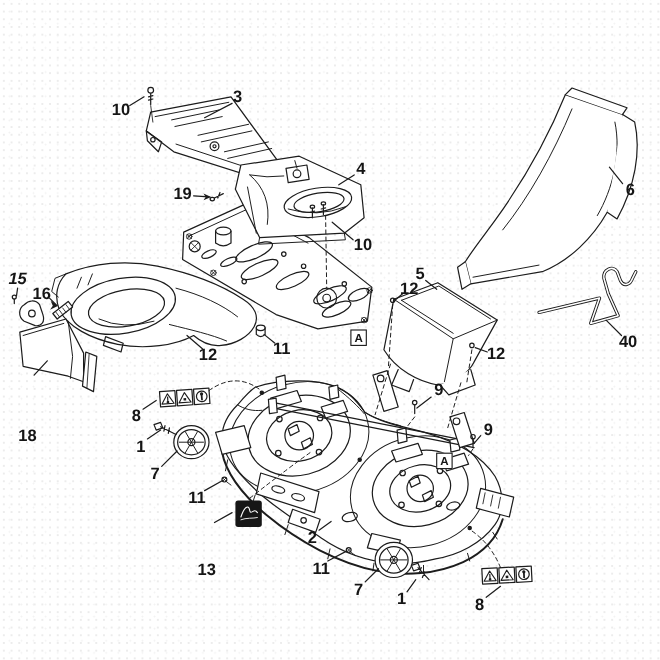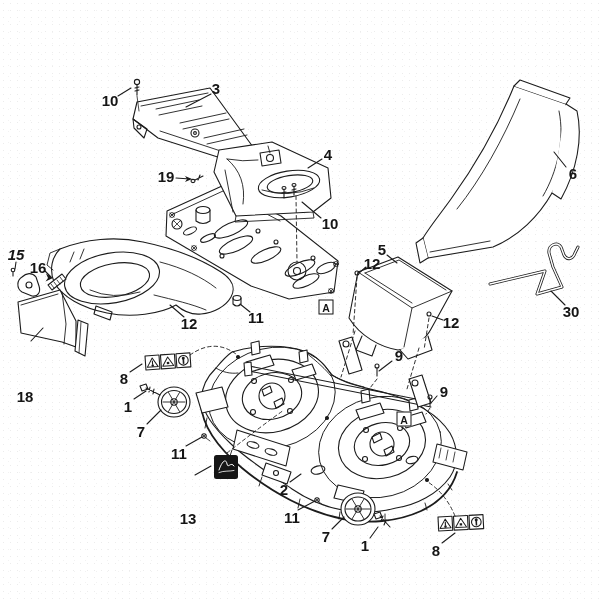--- a/index.html
+++ b/index.html
@@ -361,21 +361,21 @@
       <div class="callout" style="left: 216px; top: 88px;">3</div>
       <div class="callout" style="left: 166px; top: 176px;">19</div>
       <div class="callout" style="left: 328px; top: 154px;">4</div>
       <div class="callout" style="left: 573px; top: 173px;">6</div>
       <div class="callout" style="left: 330px; top: 223px;">10</div>
       <div class="callout" style="left: 382px; top: 249px;">5</div>
       <div class="callout" style="left: 372px; top: 263px;">12</div>
       <div class="callout" style="left: 16px; top: 254px; font-style: italic;">15</div>
       <div class="callout" style="left: 38px; top: 267px; text-align: right;">16</div>
       <div class="callout" style="left: 451px; top: 322px;">12</div>
-      <div class="callout" style="left: 571px; top: 311px;">30</div>
+      <div class="callout" style="left: 571px; top: 311px;">40</div>
       <div class="callout" style="left: 189px; top: 323px;">12</div>
       <div class="callout" style="left: 256px; top: 317px;">11</div>
       <div class="callout" style="left: 25px; top: 348px; margin-top: 48px;">18</div>
       <div class="callout" style="left: 399px; top: 355px;">9</div>
       <div class="callout" style="left: 444px; top: 391px;">9</div>
       <div class="callout" style="left: 124px; top: 378px;">8</div>
       <div class="callout" style="left: 128px; top: 406px;">1</div>
       <div class="callout" style="left: 141px; top: 431px;">7</div>
       <div class="callout" style="left: 179px; top: 453px;">11</div>
       <div class="callout" style="left: 188px; top: 482px; margin-top: 36px;">13</div>

